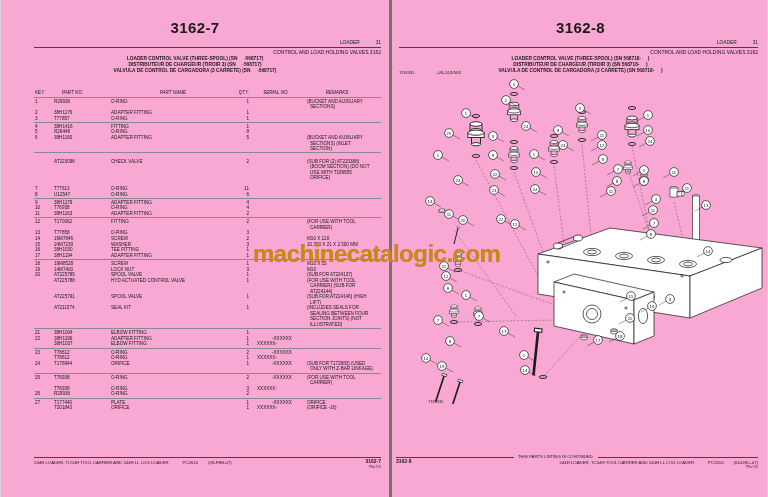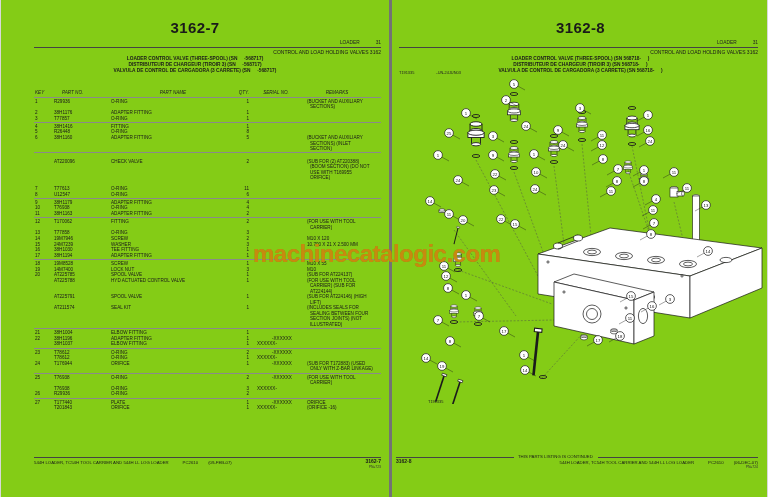--- a/index.html
+++ b/index.html
@@ -1,21 +1,21 @@
 <!DOCTYPE html>
 <html><head>
 <meta charset="utf-8">
 <style>
   html,body{margin:0;padding:0;}
   body{
     width:768px;height:497px;position:relative;overflow:hidden;
     background:#fbfbfa;font-family:"Liberation Sans",sans-serif;color:#1a1a1a;
     border-left:1px solid #d8d8d8;border-right:1px solid #d8d8d8;box-sizing:border-box;
   }
-  .pg{position:absolute;top:0;height:497px;background:#84cc16;}
+  .pg{position:absolute;top:0;height:497px;background:#f9a8d4;}
   #pgL{left:0;width:388px;}
   #pgR{left:388px;width:380px;border-left:3px solid #737373;box-sizing:border-box;}
 
   .title{position:absolute;top:19px;left:0;right:0;text-align:center;
          font-size:15px;font-weight:bold;letter-spacing:.4px;}
   .tab{position:absolute;top:40px;font-size:4.8px;color:#222;}
   .tab .tab-pg{margin-left:16px;}
   .rule{position:absolute;border-top:0.9px solid #444;height:0;}
   .sect{position:absolute;top:49px;font-size:5px;text-align:right;}
   .subs{position:absolute;top:56px;left:0;right:0;text-align:center;

